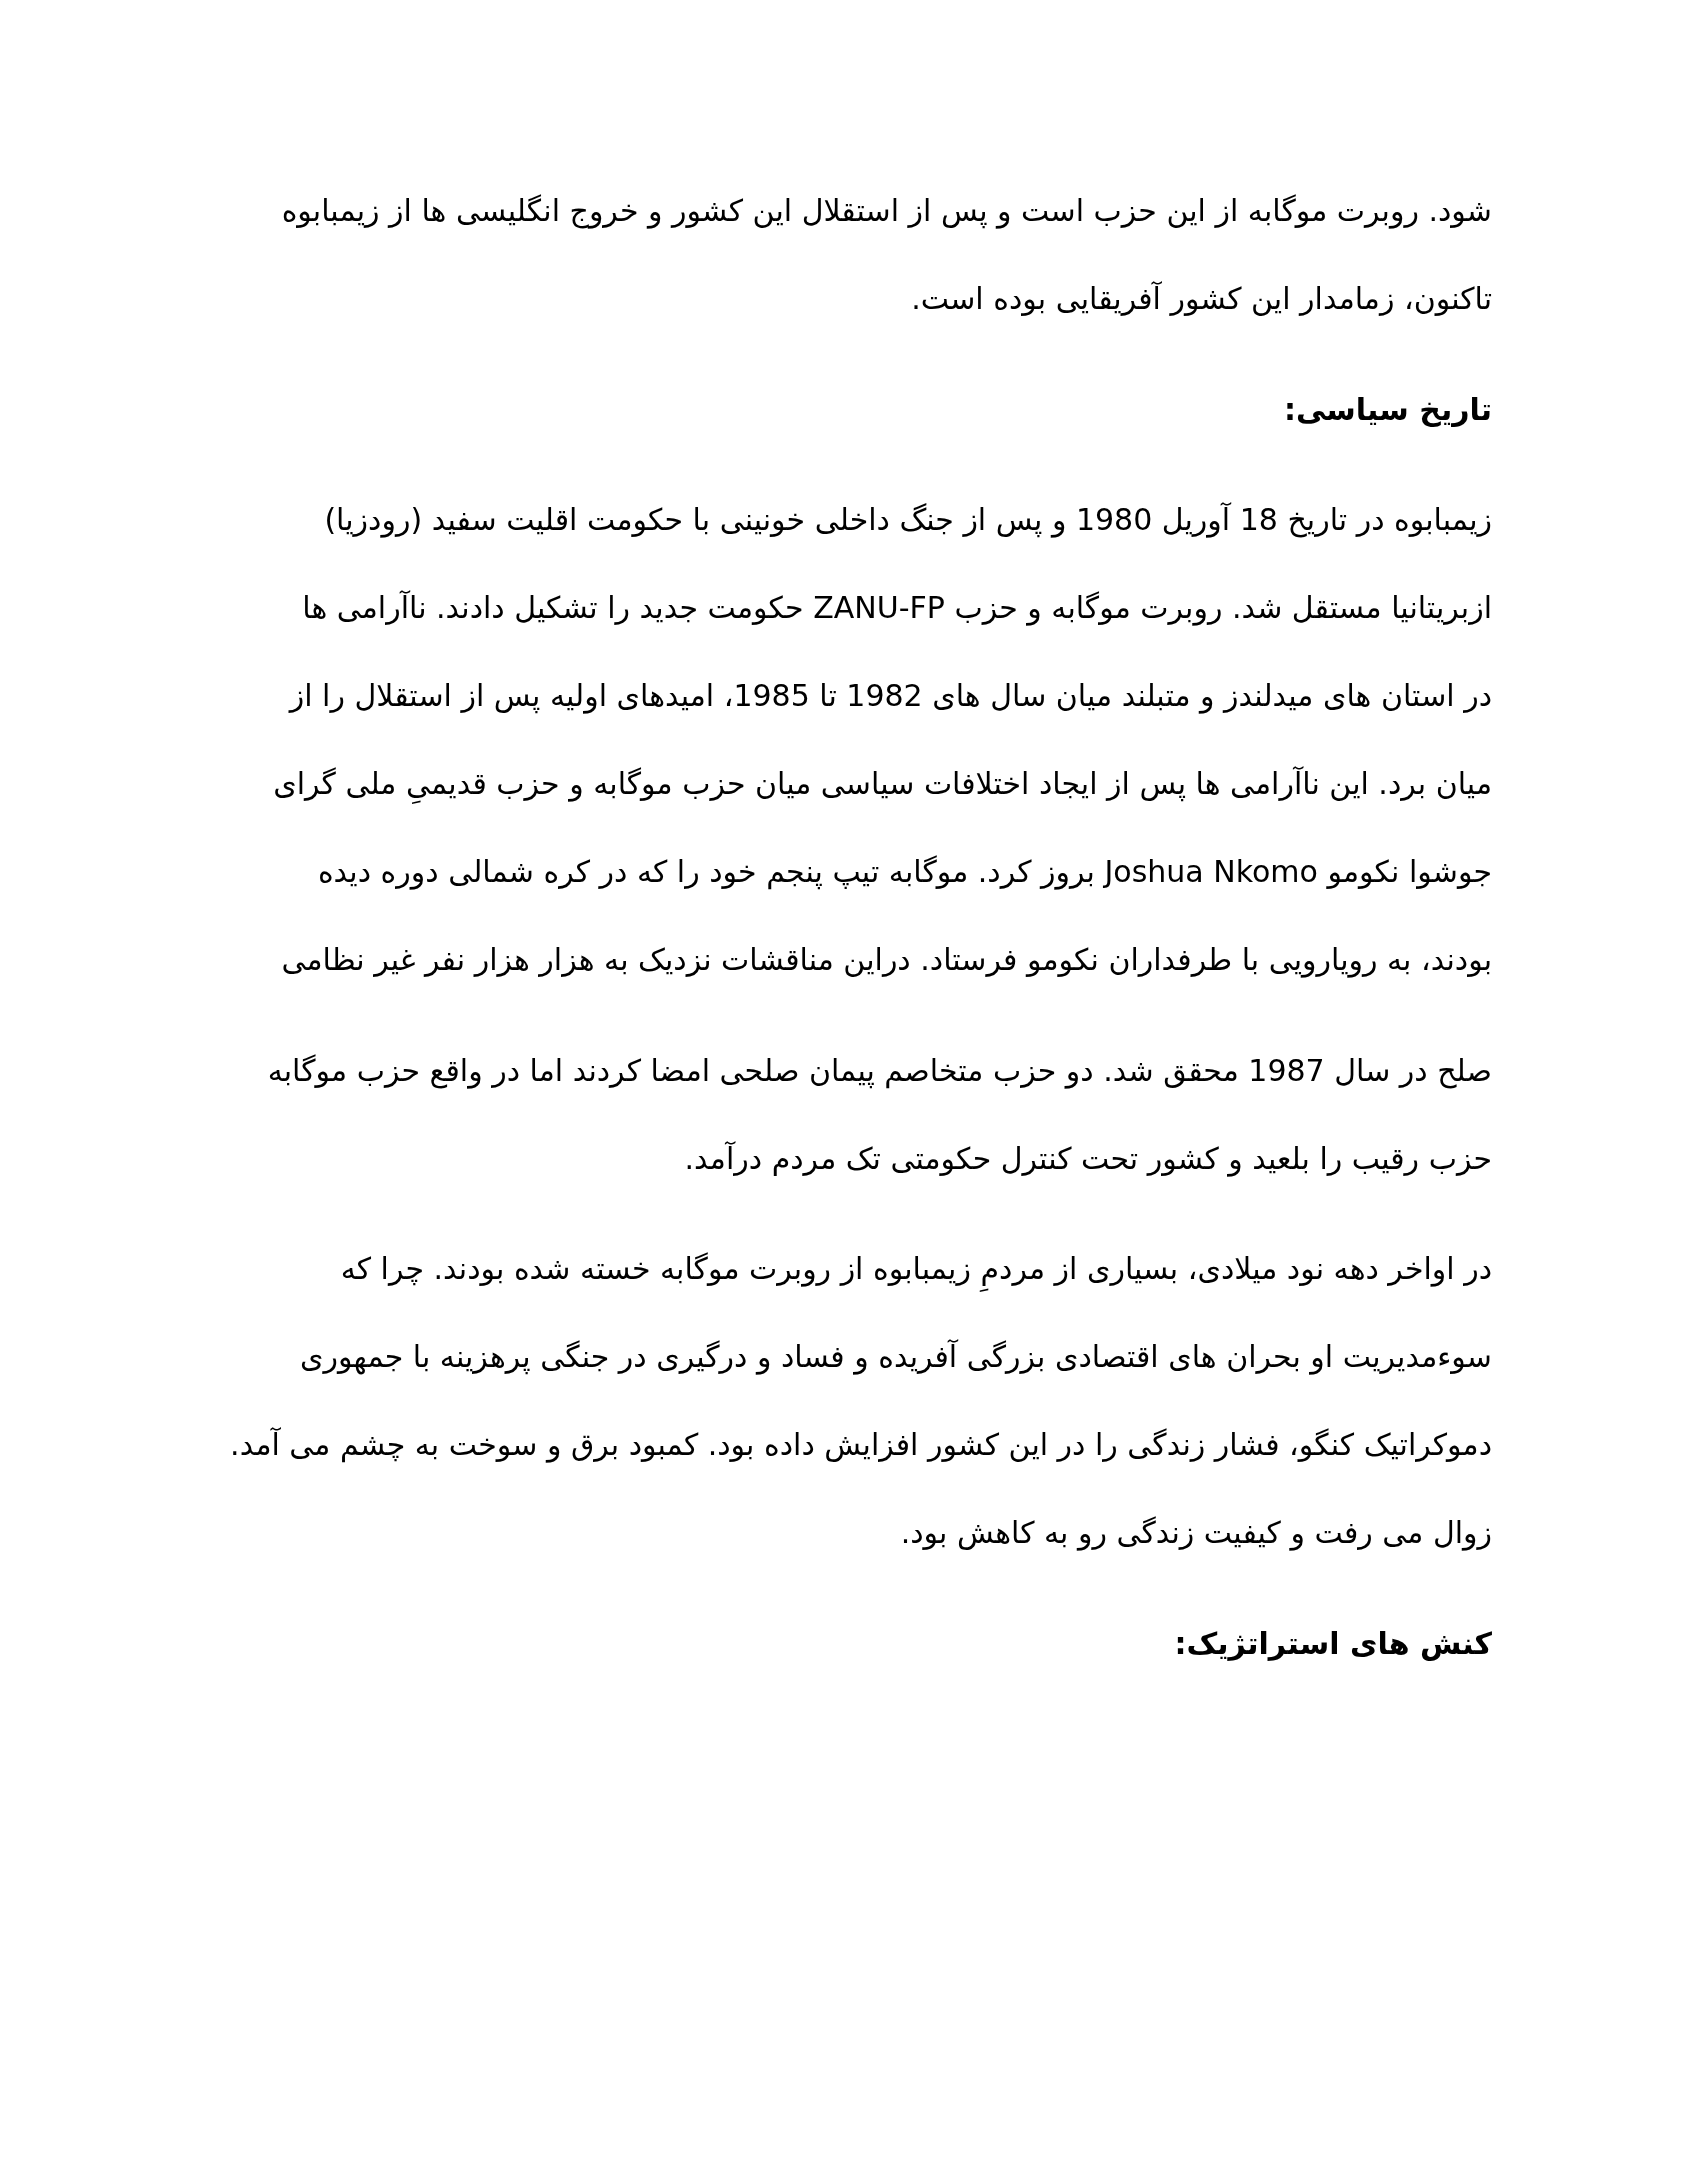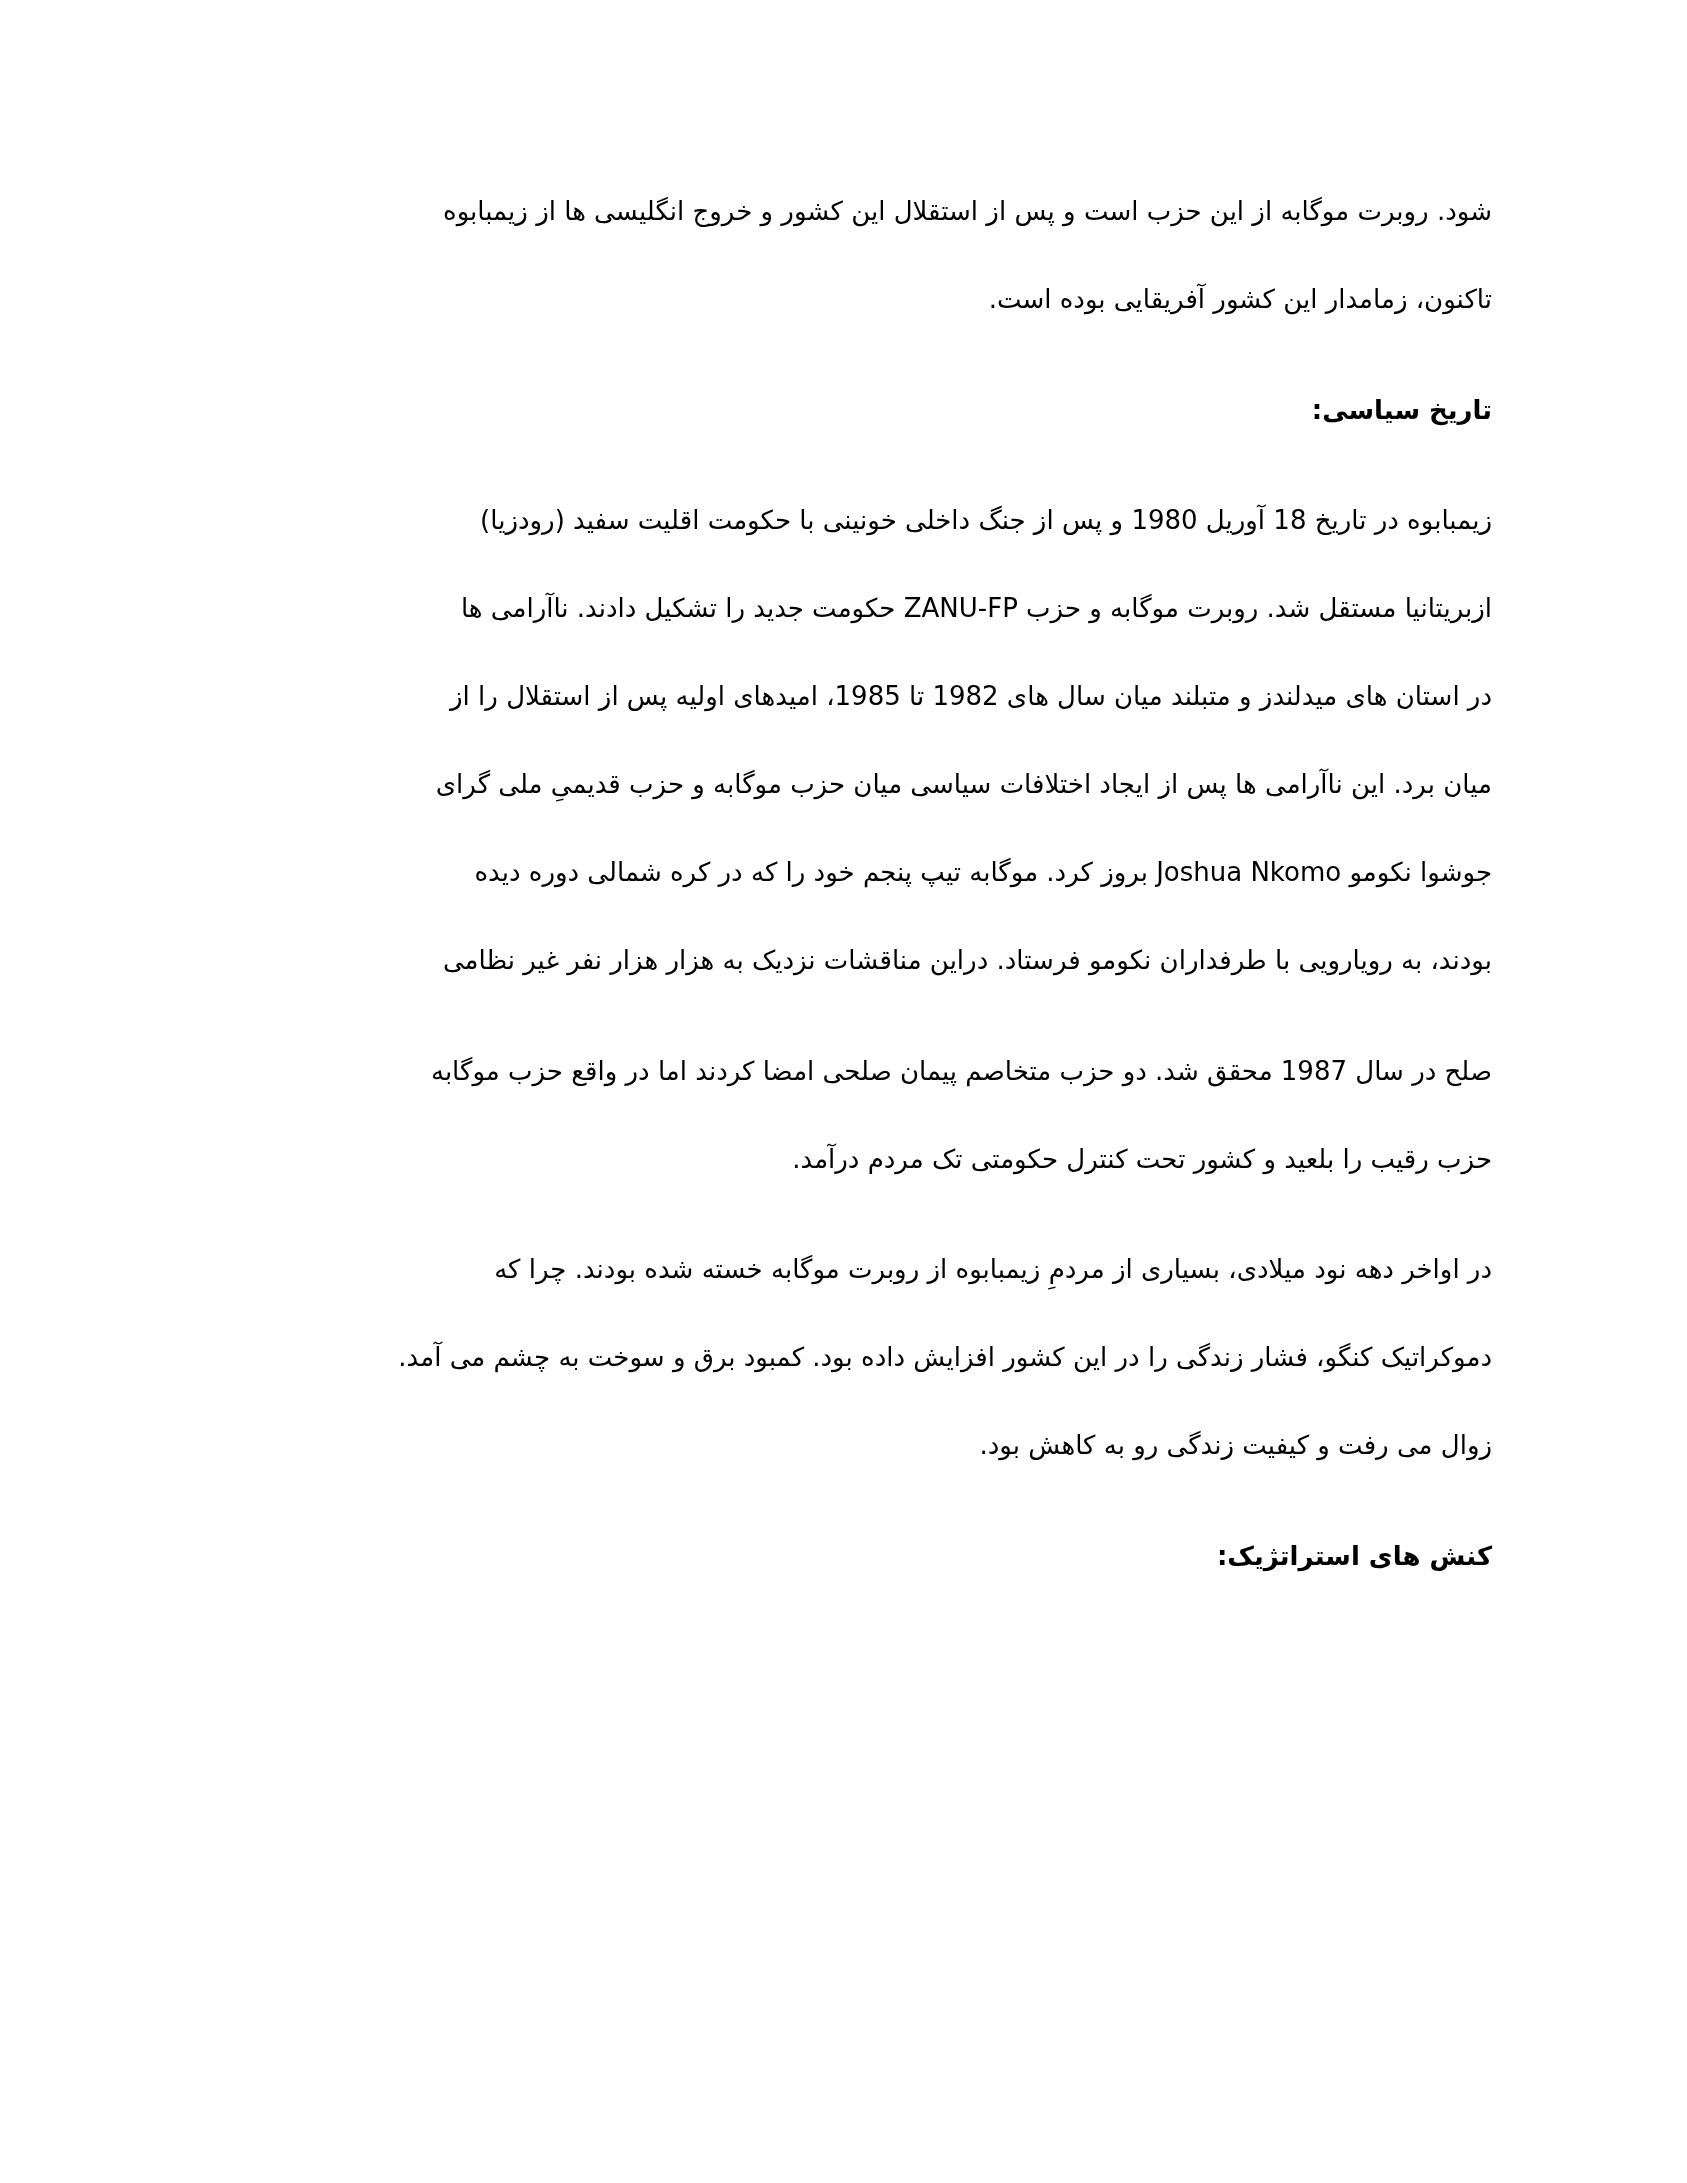--- a/index.html
+++ b/index.html
@@ -13,21 +13,21 @@
     font-family: "DejaVu Sans", sans-serif;
   }
   .text-block {
     position: absolute;
     top: 0;
     right: 0;
     left: 0;
     padding: 167px 195px 0 152px;
     direction: rtl;
     text-align: right;
-    font-size: 26px;
+    font-size: 30px;
     line-height: 88px;
   }
   .para { margin: 0; }
   .para + .para { margin-top: 22.5px; }
   .line {
     white-space: nowrap;
     direction: rtl;
     unicode-bidi: plaintext;
     text-align: right;
   }
@@ -57,20 +57,21 @@
       <div class="line">بودند، به رویارویی با طرفداران نکومو فرستاد. دراین مناقشات نزدیک به هزار هزار نفر غیر نظامی</div>
     </div>
 
     <div class="para">
       <div class="line">صلح در سال 1987 محقق شد. دو حزب متخاصم پیمان صلحی امضا کردند اما در واقع حزب موگابه</div>
       <div class="line">حزب رقیب را بلعید و کشور تحت کنترل حکومتی تک مردم درآمد.</div>
     </div>
 
     <div class="para">
       <div class="line">در اواخر دهه نود میلادی، بسیاری از مردمِ زیمبابوه از روبرت موگابه خسته شده بودند. چرا که</div>
+      <div class="line">سوءمدیریت او بحران های اقتصادی بزرگی آفریده و فساد و درگیری در جنگی پرهزینه با جمهوری</div>
       <div class="line">دموکراتیک کنگو، فشار زندگی را در این کشور افزایش داده بود. کمبود برق و سوخت به چشم می آمد.</div>
       <div class="line">زوال می رفت و کیفیت زندگی رو به کاهش بود.</div>
     </div>
 
 
     <div class="para heading">
       <div class="line">کنش های استراتژیک:</div>
     </div>
 
   </div>

